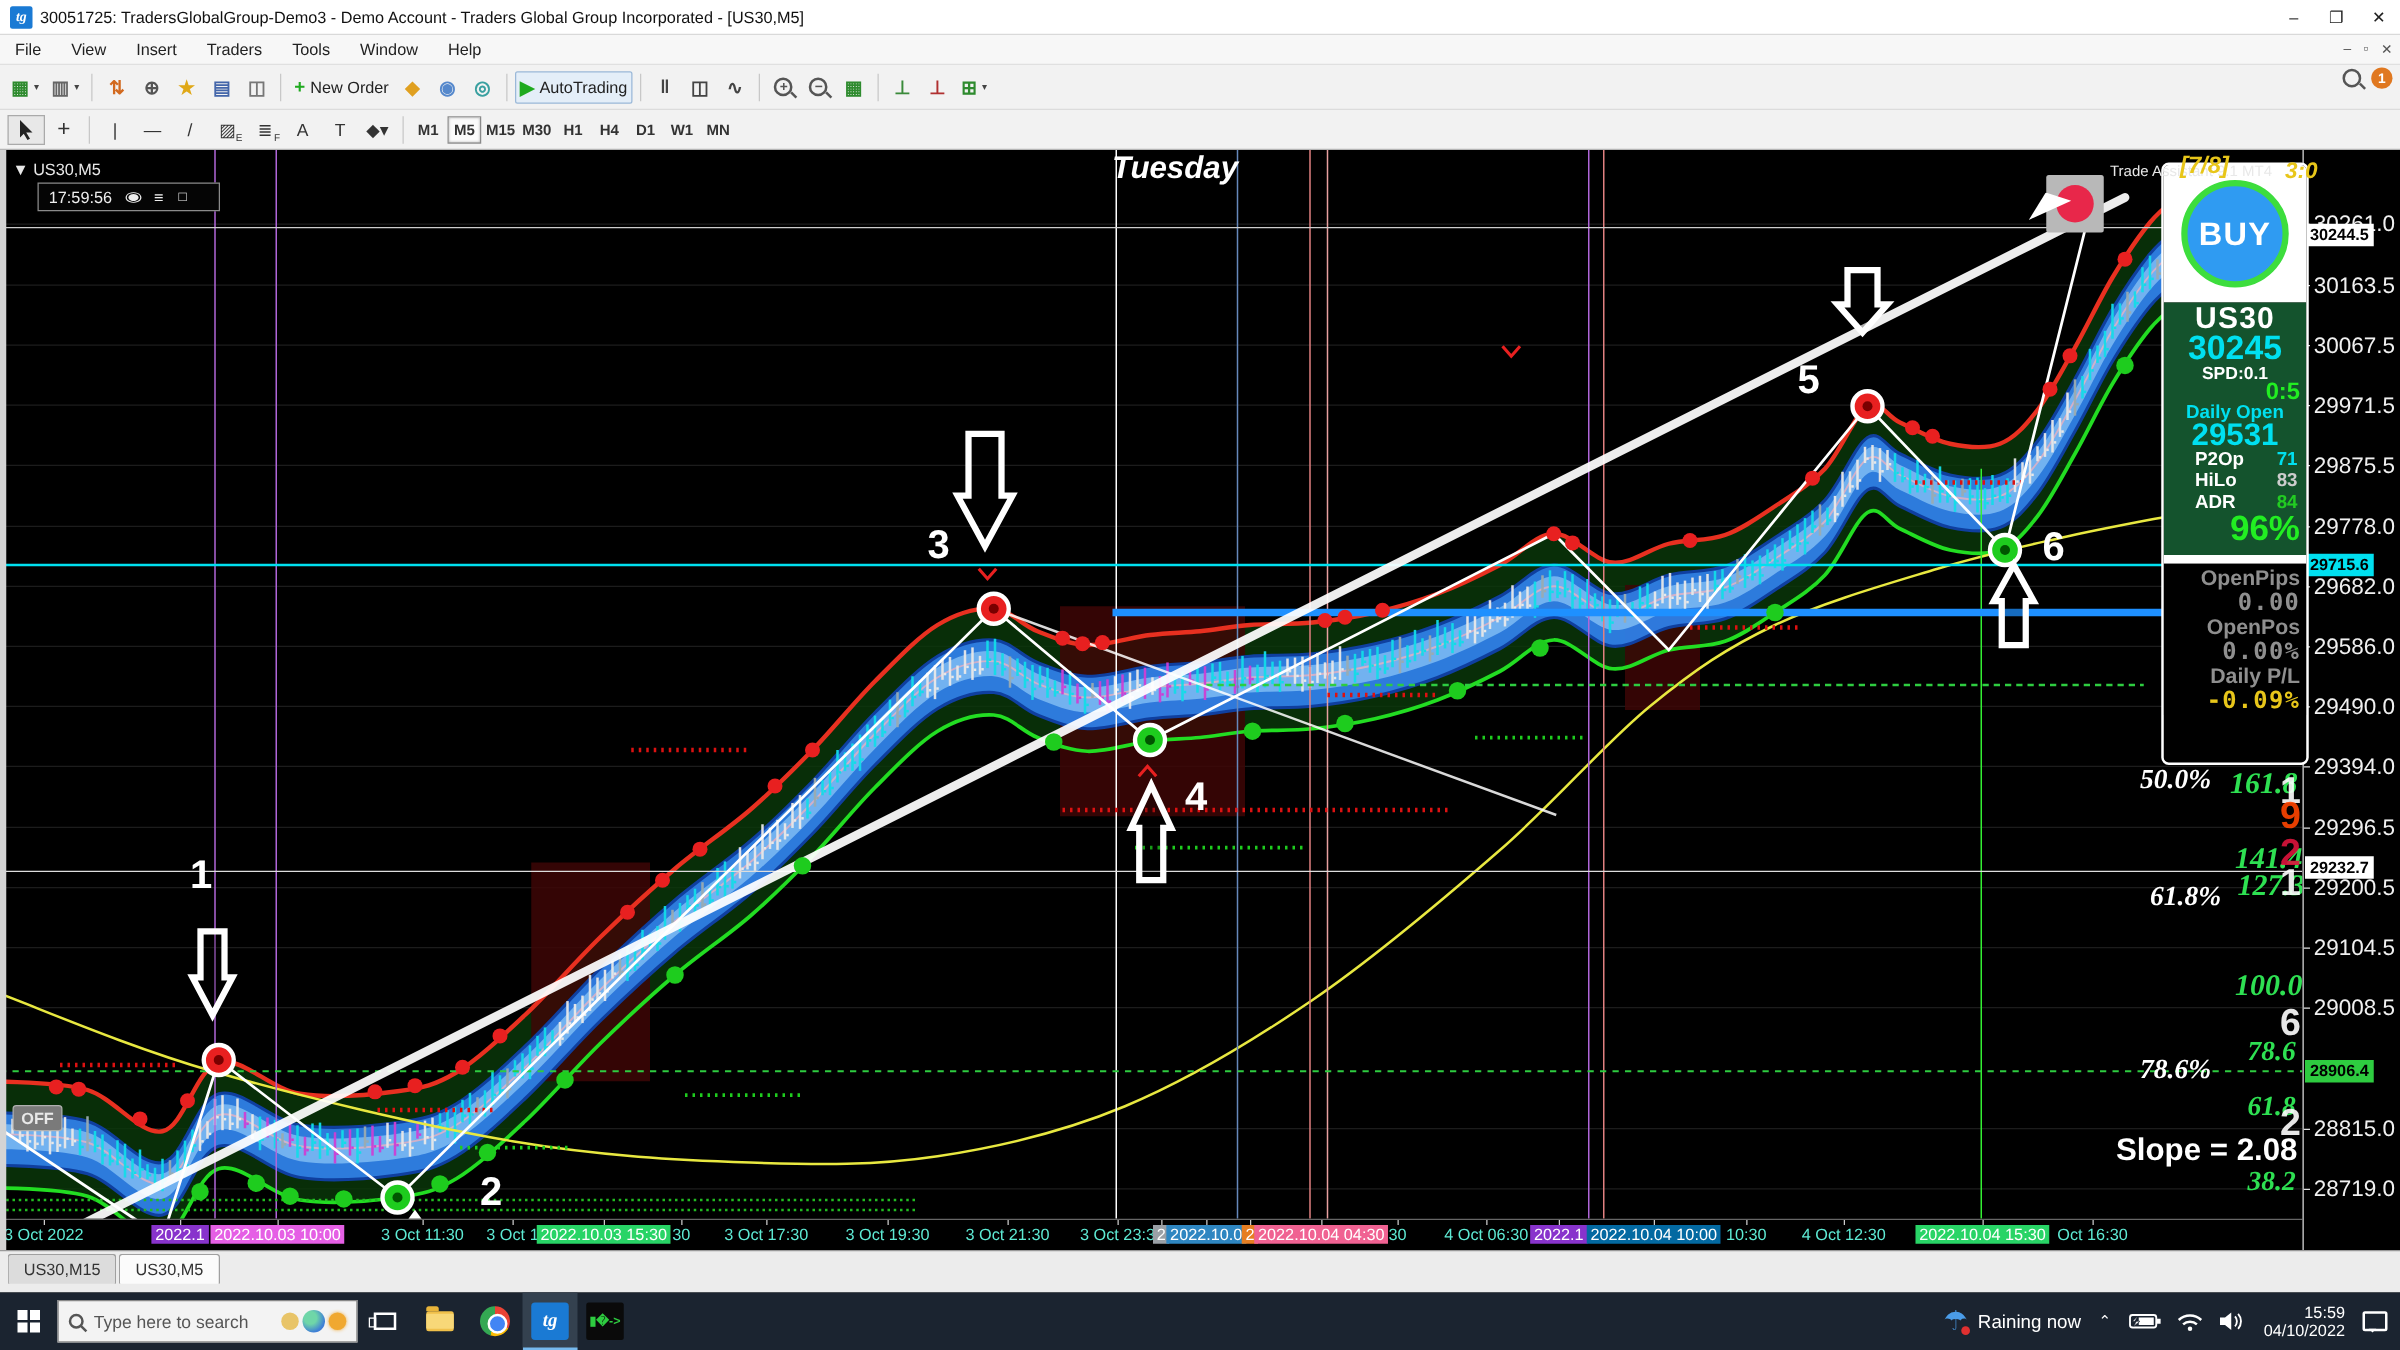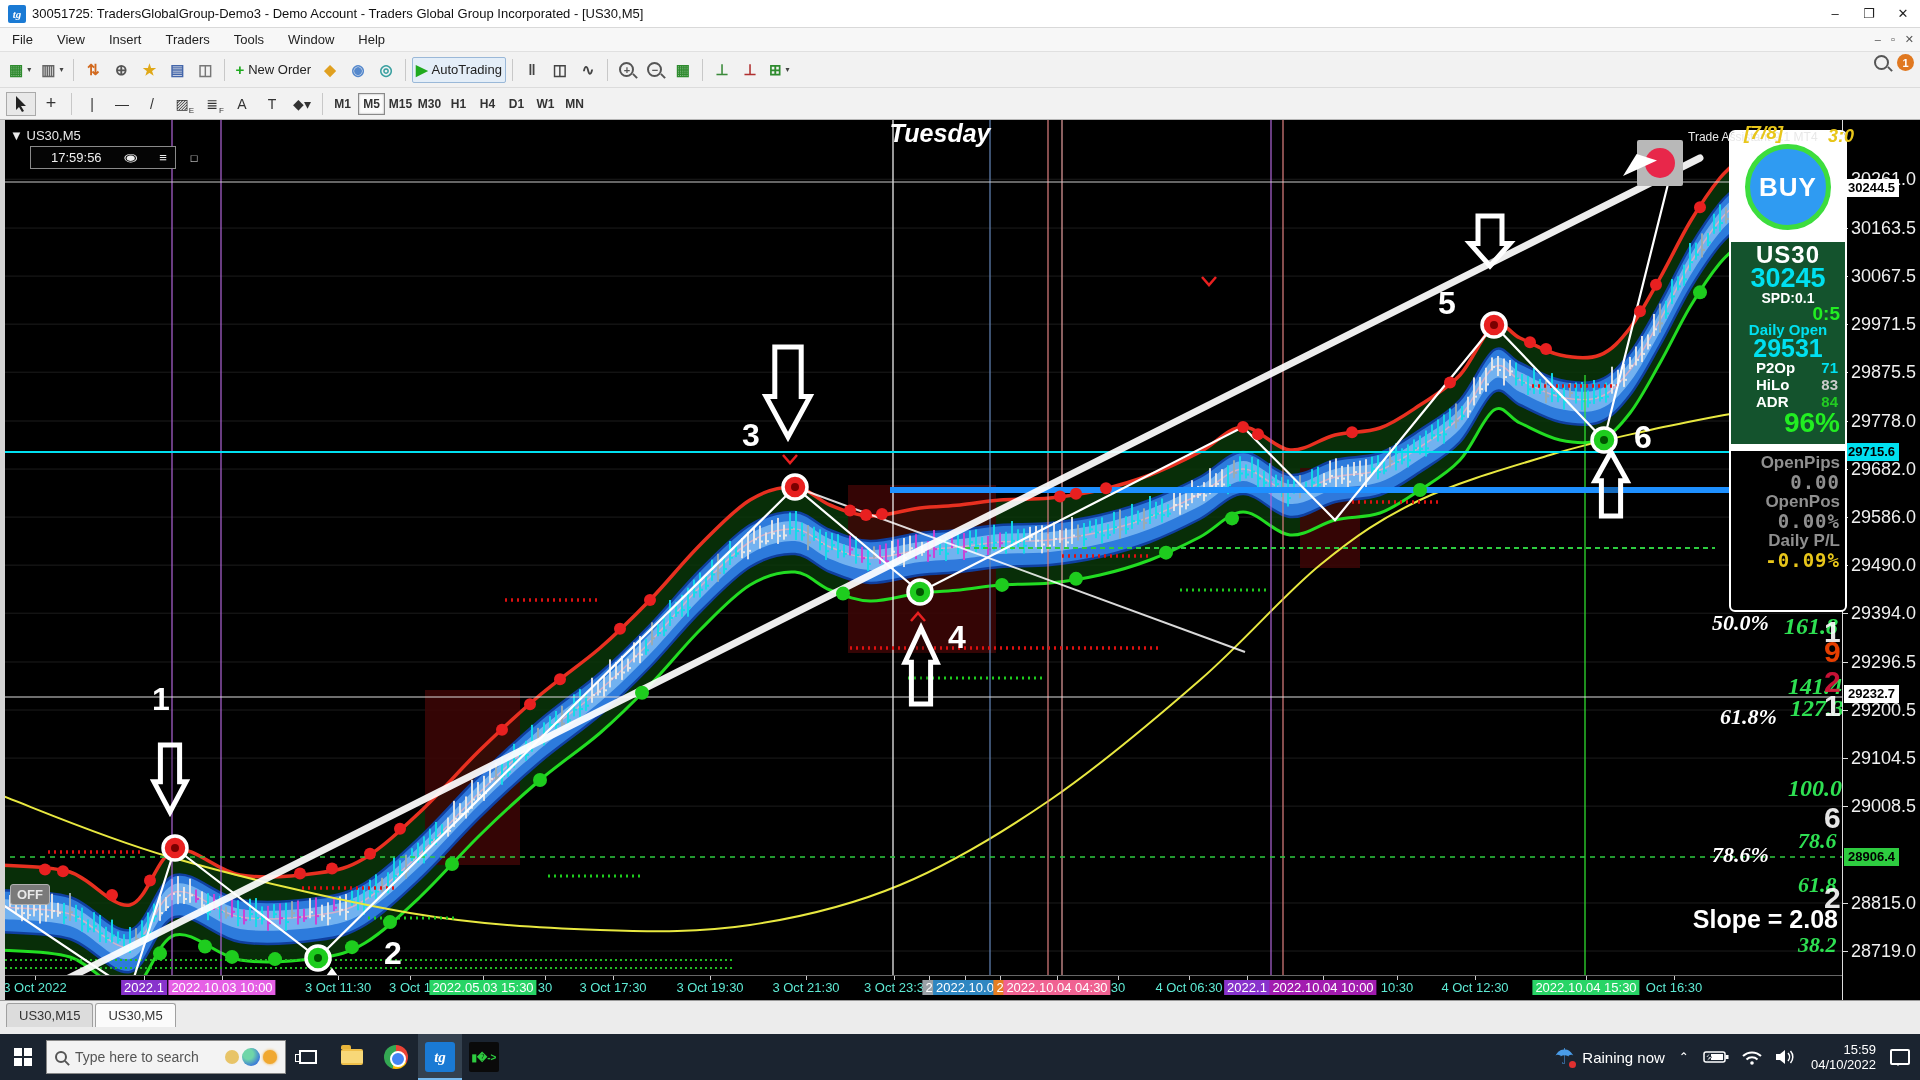--- a/index.html
+++ b/index.html
@@ -27,21 +27,21 @@
   .tool .sub{position:absolute;right:2px;bottom:0px;font-size:8px;color:#333;}
   .tf{min-width:27px;height:22px;display:flex;align-items:center;justify-content:center;font:bold 12px "Liberation Sans",sans-serif;color:#333;border:1px solid transparent;margin:0 1px;}
   .tf.active{background:#fbfbfb;border:1px solid #8a8a8a;box-shadow:inset 0 0 2px #999;}
   .tb-right{position:absolute;right:6px;top:54px;display:flex;align-items:center;gap:8px;z-index:11;}
   .badge{width:17px;height:17px;border-radius:50%;background:#e07820;color:#fff;font:bold 11px "Liberation Sans",sans-serif;display:flex;align-items:center;justify-content:center;}
   
   #chart-wrap{position:absolute;left:0;top:120px;width:1842px;height:880px;background:#000;z-index:1;}
   #chart-wrap svg{position:absolute;left:0;top:0;}
   .leftstrip{position:absolute;left:0;top:120px;width:5px;height:880px;background:#d4d4d4;z-index:3;}
   .sym-label{position:absolute;left:10px;top:128px;color:#e8e8e8;font-size:13px;z-index:4;}
-  .clockbox{position:absolute;left:30px;top:146px;width:146px;height:23px;background:#050505;border:1px solid #8a8a8a;color:#eee;display:flex;align-items:center;gap:24px;padding:0 20px;font-size:13px;z-index:4;}
+  .clockbox{position:absolute;left:30px;top:146px;width:146px;height:23px;background:#050505;border:1px solid #8a8a8a;color:#eee;display:flex;align-items:center;gap:12px;padding:0 8px;font-size:13px;z-index:4;}
   .eye{display:inline-block;transform:scaleX(1.5);font-size:11px;}
   .offbtn{position:absolute;left:10px;top:884px;width:40px;height:21px;background:#7a7a7a;border:1px solid #b0b0b0;border-radius:3px;color:#e8e8e8;font:bold 13px "Liberation Sans",sans-serif;display:flex;align-items:center;justify-content:center;z-index:4;}
   
   .paxis{position:absolute;left:1842px;top:120px;width:78px;height:880px;background:#000;border-left:1px solid #ddd;z-index:2;}
   .ptick{position:absolute;left:8px;color:#f0f0f0;font-size:18px;height:18px;line-height:18px;text-align:center;}
   .ptickmark{position:absolute;left:0;width:5px;height:1px;background:#ddd;}
   .pbox{position:absolute;left:1px;padding:0 4px;height:18px;line-height:18px;font-size:13px;color:#000;font-weight:bold;}
   
   .taxis{position:absolute;left:0;top:975px;width:1842px;height:25px;background:#000;z-index:1;border-top:1px solid #666;}
   .tlab{position:absolute;top:4px;transform:translateX(-50%);color:#5eead4;font-size:13px;white-space:nowrap;}
@@ -1035,21 +1035,21 @@
     <div class="tlab" style="left: 35px;">3 Oct 2022</div>
     <div class="ttick" style="left: 144px;"></div>
     <div class="tlab boxed" style="left: 144px; background: rgb(136, 51, 204);">2022.1</div>
     <div class="ttick" style="left: 222px;"></div>
     <div class="tlab boxed" style="left: 222px; background: rgb(229, 95, 229);">2022.10.03 10:00</div>
     <div class="ttick" style="left: 338px;"></div>
     <div class="tlab" style="left: 338px;">3 Oct 11:30</div>
     <div class="ttick" style="left: 410px;"></div>
     <div class="tlab" style="left: 410px;">3 Oct 1</div>
     <div class="ttick" style="left: 483px;"></div>
-    <div class="tlab boxed" style="left: 483px; background: rgb(40, 212, 102);">2022.05.03 15:30</div>
+    <div class="tlab boxed" style="left: 483px; background: rgb(40, 212, 102);">2022.10.03 15:30</div>
     <div class="ttick" style="left: 545px;"></div>
     <div class="tlab" style="left: 545px;">30</div>
     <div class="ttick" style="left: 613px;"></div>
     <div class="tlab" style="left: 613px;">3 Oct 17:30</div>
     <div class="ttick" style="left: 710px;"></div>
     <div class="tlab" style="left: 710px;">3 Oct 19:30</div>
     <div class="ttick" style="left: 806px;"></div>
     <div class="tlab" style="left: 806px;">3 Oct 21:30</div>
     <div class="ttick" style="left: 894px;"></div>
     <div class="tlab" style="left: 894px;">3 Oct 23:3</div>
@@ -1061,21 +1061,21 @@
     <div class="tlab boxed" style="left: 1000px; background: rgb(230, 126, 34);">2</div>
     <div class="ttick" style="left: 1057px;"></div>
     <div class="tlab boxed" style="left: 1057px; background: rgb(240, 98, 146);">2022.10.04 04:30</div>
     <div class="ttick" style="left: 1118px;"></div>
     <div class="tlab" style="left: 1118px;">30</div>
     <div class="ttick" style="left: 1189px;"></div>
     <div class="tlab" style="left: 1189px;">4 Oct 06:30</div>
     <div class="ttick" style="left: 1247px;"></div>
     <div class="tlab boxed" style="left: 1247px; background: rgb(136, 51, 204);">2022.1</div>
     <div class="ttick" style="left: 1323px;"></div>
-    <div class="tlab boxed" style="left: 1323px; background: #a21caf;">2022.10.04 10:00</div>
+    <div class="tlab boxed" style="left: 1323px; background: #0369a1;">2022.10.04 10:00</div>
     <div class="ttick" style="left: 1397px;"></div>
     <div class="tlab" style="left: 1397px;">10:30</div>
     <div class="ttick" style="left: 1475px;"></div>
     <div class="tlab" style="left: 1475px;">4 Oct 12:30</div>
     <div class="ttick" style="left: 1586px;"></div>
     <div class="tlab boxed" style="left: 1586px; background: rgb(40, 212, 102);">2022.10.04 15:30</div>
     <div class="ttick" style="left: 1674px;"></div>
     <div class="tlab" style="left: 1674px;">Oct 16:30</div>
   </div>
 

